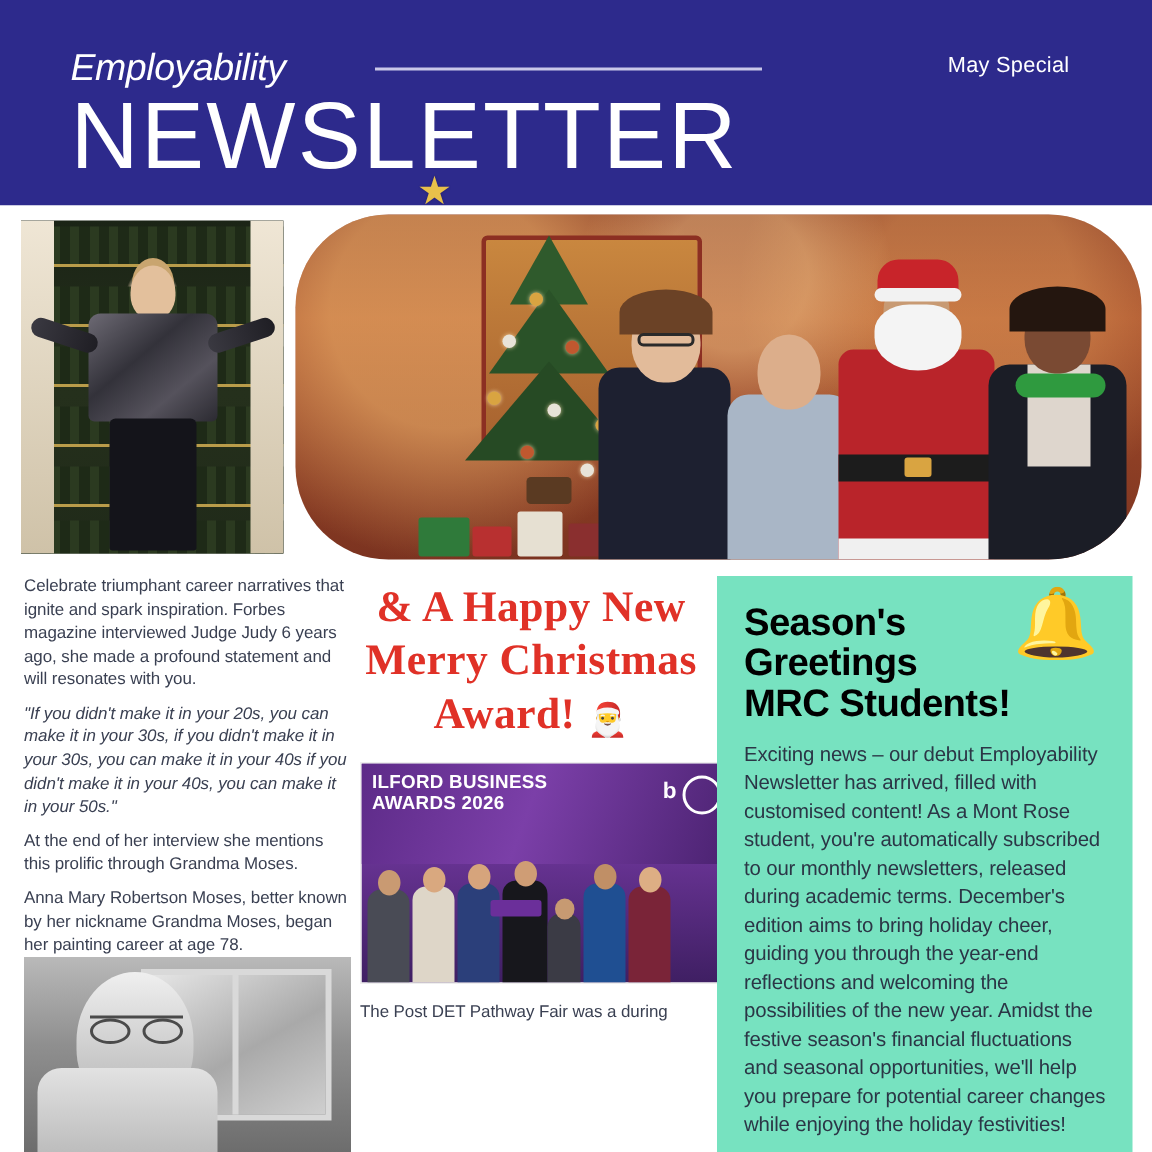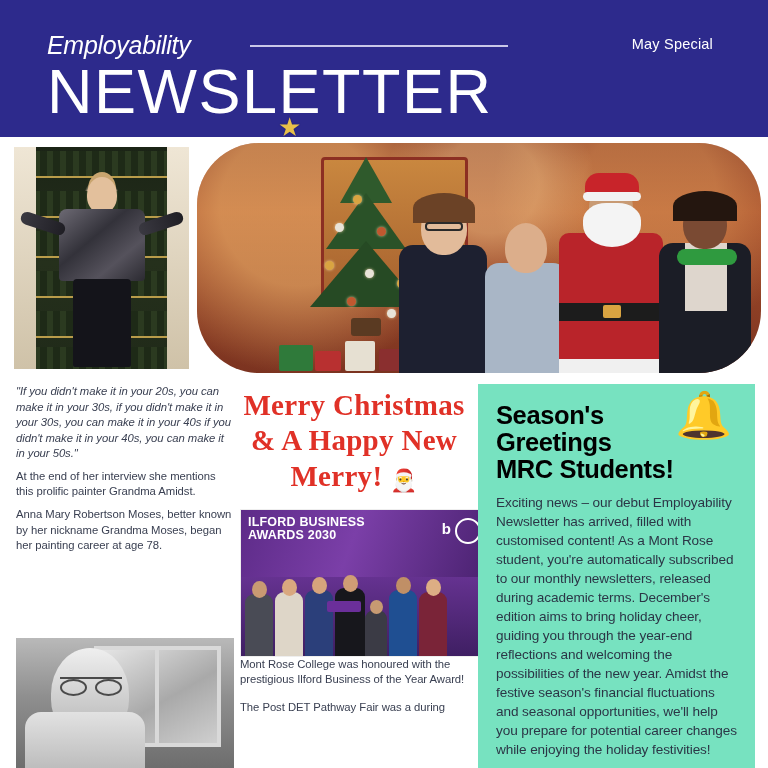--- a/index.html
+++ b/index.html
@@ -308,47 +308,48 @@
         <div class="pb" style="position:absolute; bottom:0; left:0; width:92px; height:130px; background:#1b1d26;"></div>
         <div style="position:absolute; bottom:62px; left:26px; width:42px; height:68px; background:#ded6cd;"></div>
         <div style="position:absolute; bottom:108px; left:18px; width:60px; height:16px; background:#2f9a3f; border-radius:8px;"></div>
         <div class="ph" style="position:absolute; bottom:124px; left:24px; width:44px; height:50px; background:#7a4a33;"></div>
         <div style="position:absolute; bottom:152px; left:14px; width:64px; height:30px; background:#24160f; border-radius:50% 50% 0 0;"></div>
       </div>
     </div>
   </div>
 
   <div class="col-left">
+    <p class="body">Celebrate triumphant career narratives that ignite and spark inspiration. Forbes magazine interviewed Judge Judy 6 years ago, she made a profound statement and will resonates with you.</p>
     <p class="body quote">"If you didn't make it in your 20s, you can make it in your 30s, if you didn't make it in your 30s, you can make it in your 40s if you didn't make it in your 40s, you can make it in your 50s."</p>
-    <p class="body">At the end of her interview she mentions this prolific painter Grandma Amidst.</p>
+    <p class="body">At the end of her interview she mentions this prolific through Grandma Moses.</p>
     <p class="body">Anna Mary Robertson Moses, better known by her nickname Grandma Moses, began her painting career at age 78.</p>
   </div>
 
   <div class="photo-grandma">
     <div class="gm-window"></div>
     <div class="gm-head"></div>
     <div class="gm-glasses"></div>
     <div class="gm-body"></div>
   </div>
 
   <div class="col-mid">
     <div class="xmas-greeting">
+      <div>&amp; A Happy New</div>
       <div>Merry Christmas</div>
-      <div>&amp; A Happy New</div>
       <div>
-        <span>Merry!</span>
+        <span>Award!</span>
         <span class="santa-hat-glyph">🎅</span>
       </div>
     </div>
 
     <div class="photo-awards">
       <div class="awards-banner">
         <div class="bt">
           <div>ILFORD BUSINESS</div>
-          <div>AWARDS 2030</div>
+          <div>AWARDS 2026</div>
         </div>
         <div class="awards-logo"></div>
         <div class="awards-logo2">b</div>
       </div>
       <div class="aw-person" style="left:4px; width:28px; height:84px;">
         <div class="b" style="position:absolute;bottom:0;left:0;width:28px;height:62px;background:#494b55;"></div>
         <div class="h" style="position:absolute;bottom:58px;left:7px;width:15px;height:17px;background:#c99a72;"></div>
       </div>
       <div class="aw-person" style="left:34px; width:28px; height:88px;">
         <div class="b" style="position:absolute;bottom:0;left:0;width:28px;height:64px;background:#ded6c8;"></div>
@@ -370,21 +371,20 @@
         <div class="b" style="position:absolute;bottom:0;left:0;width:28px;height:66px;background:#1f4f92;"></div>
         <div class="h" style="position:absolute;bottom:62px;left:7px;width:15px;height:17px;background:#c08f66;"></div>
       </div>
       <div class="aw-person" style="left:178px; width:28px; height:88px;">
         <div class="b" style="position:absolute;bottom:0;left:0;width:28px;height:64px;background:#7a2438;"></div>
         <div class="h" style="position:absolute;bottom:60px;left:7px;width:15px;height:17px;background:#ddae84;"></div>
       </div>
       <div style="position:absolute;left:86px;bottom:44px;width:34px;height:11px;background:#6b2f9a;border-radius:2px;"></div>
     </div>
 
-    <p class="body">Mont Rose College was honoured with the prestigious Ilford Business of the Year Award!</p>
     <p class="body" style="margin-top:12px;">The Post DET Pathway Fair was a during</p>
   </div>
 
   <div class="col-right">
     <div class="bells-glyph">🔔</div>
     <div class="green-title">Season's
 Greetings
 MRC Students!</div>
     <p class="green-body">Exciting news – our debut Employability Newsletter has arrived, filled with customised content! As a Mont Rose student, you're automatically subscribed to our monthly newsletters, released during academic terms. December's edition aims to bring holiday cheer, guiding you through the year-end reflections and welcoming the possibilities of the new year. Amidst the festive season's financial fluctuations and seasonal opportunities, we'll help you prepare for potential career changes while enjoying the holiday festivities!</p>
 

